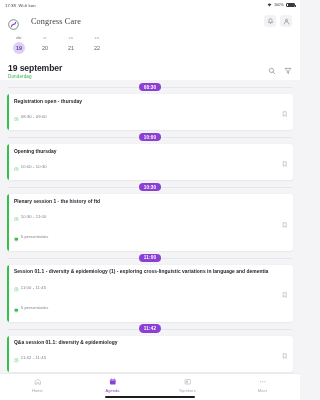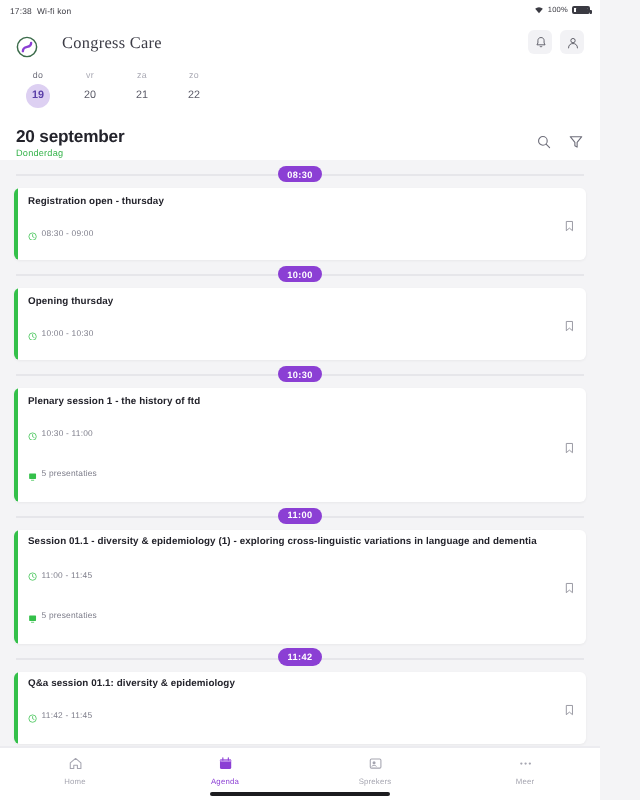--- a/index.html
+++ b/index.html
@@ -248,21 +248,21 @@
     <div class="dcell">
         <div class="dnum-wrap">
           <div class="dnum">22</div>
         </div>
       </div>
   </div>
 </div>
 
 <div class="dayhead">
   <div>
-    <div class="day-title">20 september</div>
+    <div class="day-title">19 september</div>
     <div class="day-sub">Donderdag</div>
   </div>
   <div class="dayhead-actions">
     <span class="plain-ico">
       <svg viewBox="0 0 20 20" width="8" height="8">
         <circle cx="8.6" cy="8.6" r="5.4" fill="none" stroke="#6e6e7a" stroke-width="1.4"></circle>
         <path d="M12.6 12.6 L17 17" stroke="#6e6e7a" stroke-width="1.4" stroke-linecap="round"></path>
       </svg>
     </span>
     <span class="plain-ico">

